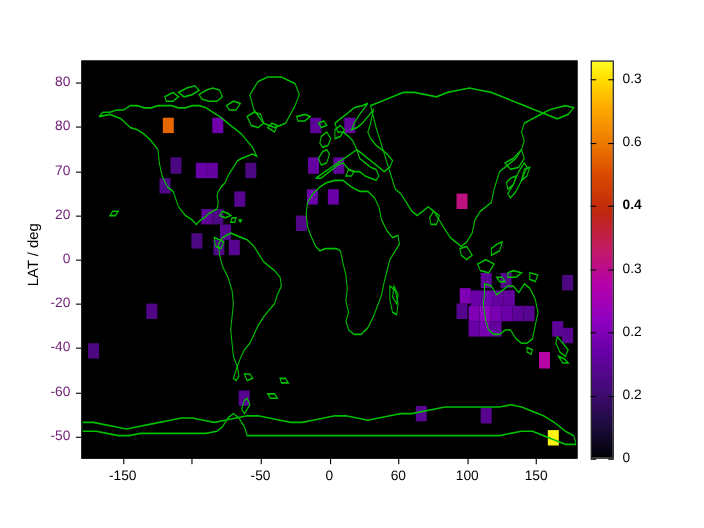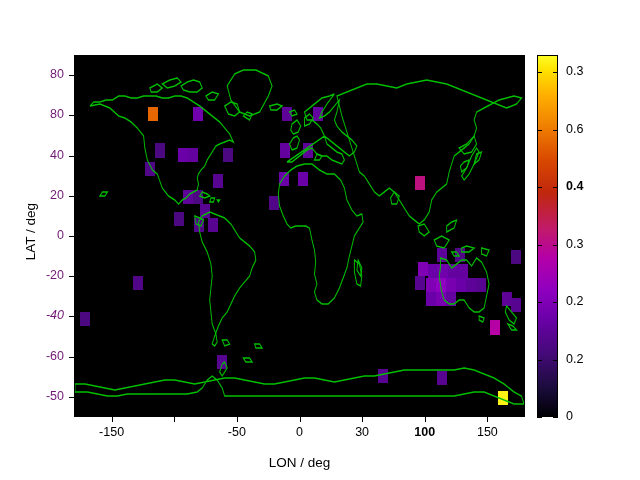--- a/index.html
+++ b/index.html
@@ -157,52 +157,51 @@
 
         <path d="M-24 65 L-18 66 L-14 65 L-18 63 L-23 63 Z"></path>
         <path d="M-8 62 L-4 63 L-2 61 L-6 60 Z"></path>
         <path d="M73 19 L76 22 L80 20 L78 16 L74 16 Z"></path>
         <path d="M-160 20 L-156 20 L-154 22 L-158 22 Z"></path>
         <path d="M47 -12 L50 -16 L49 -20 L46 -17 Z"></path>
       </g>
     </svg>
   </div>
 
-  <div id="xaxis-title">LON / deg</div>
   <div id="yaxis-title">LAT / deg</div>
 
   <div id="axes">
       <div class="tick" style="left: 111.583px; top: 417px; width: 1px; height: 5px;"></div>
       <div class="xlab" style="left: 81.5833px; top: 425px; width: 60px;">-150</div>
       <div class="tick" style="left: 174.222px; top: 417px; width: 1px; height: 5px;"></div>
       <div class="xlab" style="left: 144.222px; top: 402px; width: 60px;">-100</div>
       <div class="tick" style="left: 236.861px; top: 417px; width: 1px; height: 5px;"></div>
       <div class="xlab" style="left: 206.861px; top: 425px; width: 60px;">-50</div>
       <div class="tick" style="left: 299.5px; top: 417px; width: 1px; height: 5px;"></div>
       <div class="xlab" style="left: 269.5px; top: 425px; width: 60px;">0</div>
       <div class="tick" style="left: 362.139px; top: 417px; width: 1px; height: 5px;"></div>
-      <div class="xlab" style="left: 332.139px; top: 425px; width: 60px;">30</div>
+      <div class="xlab" style="left: 332.139px; top: 425px; width: 60px;">60</div>
       <div class="tick" style="left: 424.778px; top: 417px; width: 1px; height: 5px;"></div>
-      <div class="xlab" style="left: 394.778px; top: 425px; width: 60px; font-weight: bold;">100</div>
+      <div class="xlab" style="left: 394.778px; top: 425px; width: 60px;">100</div>
       <div class="tick" style="left: 487.417px; top: 417px; width: 1px; height: 5px;"></div>
       <div class="xlab" style="left: 457.417px; top: 425px; width: 60px;">150</div>
       <div class="tick" style="left: 69px; top: 75.1111px; width: 5px; height: 1px;"></div>
       <div class="ylab" style="left: 12px; top: 67.1111px; width: 52px;">80</div>
       <div class="tick" style="left: 69px; top: 115.333px; width: 5px; height: 1px;"></div>
       <div class="ylab" style="left: 12px; top: 107.333px; width: 52px;">80</div>
       <div class="tick" style="left: 69px; top: 155.556px; width: 5px; height: 1px;"></div>
-      <div class="ylab" style="left: 12px; top: 147.556px; width: 52px;">40</div>
+      <div class="ylab" style="left: 12px; top: 147.556px; width: 52px;">70</div>
       <div class="tick" style="left: 69px; top: 195.778px; width: 5px; height: 1px;"></div>
       <div class="ylab" style="left: 12px; top: 187.778px; width: 52px;">20</div>
       <div class="tick" style="left: 69px; top: 236px; width: 5px; height: 1px;"></div>
       <div class="ylab" style="left: 12px; top: 228px; width: 52px;">0</div>
       <div class="tick" style="left: 69px; top: 276.222px; width: 5px; height: 1px;"></div>
       <div class="ylab" style="left: 12px; top: 268.222px; width: 52px;">-20</div>
       <div class="tick" style="left: 69px; top: 316.444px; width: 5px; height: 1px;"></div>
-      <div class="ylab" style="left: 12px; top: 308.444px; width: 52px; font-style: italic;">-40</div>
+      <div class="ylab" style="left: 12px; top: 308.444px; width: 52px;">-40</div>
       <div class="tick" style="left: 69px; top: 356.667px; width: 5px; height: 1px;"></div>
       <div class="ylab" style="left: 12px; top: 348.667px; width: 52px;">-60</div>
       <div class="tick" style="left: 69px; top: 396.889px; width: 5px; height: 1px;"></div>
       <div class="ylab" style="left: 12px; top: 388.889px; width: 52px;">-50</div>
     </div>
 
   <div id="cbar"></div>
   <div id="cbar-ticks">
       <div class="cbtick" style="left: 537px; top: 72.2381px;"></div>
       <div class="cbtick" style="left: 553px; top: 72.2381px;"></div>

